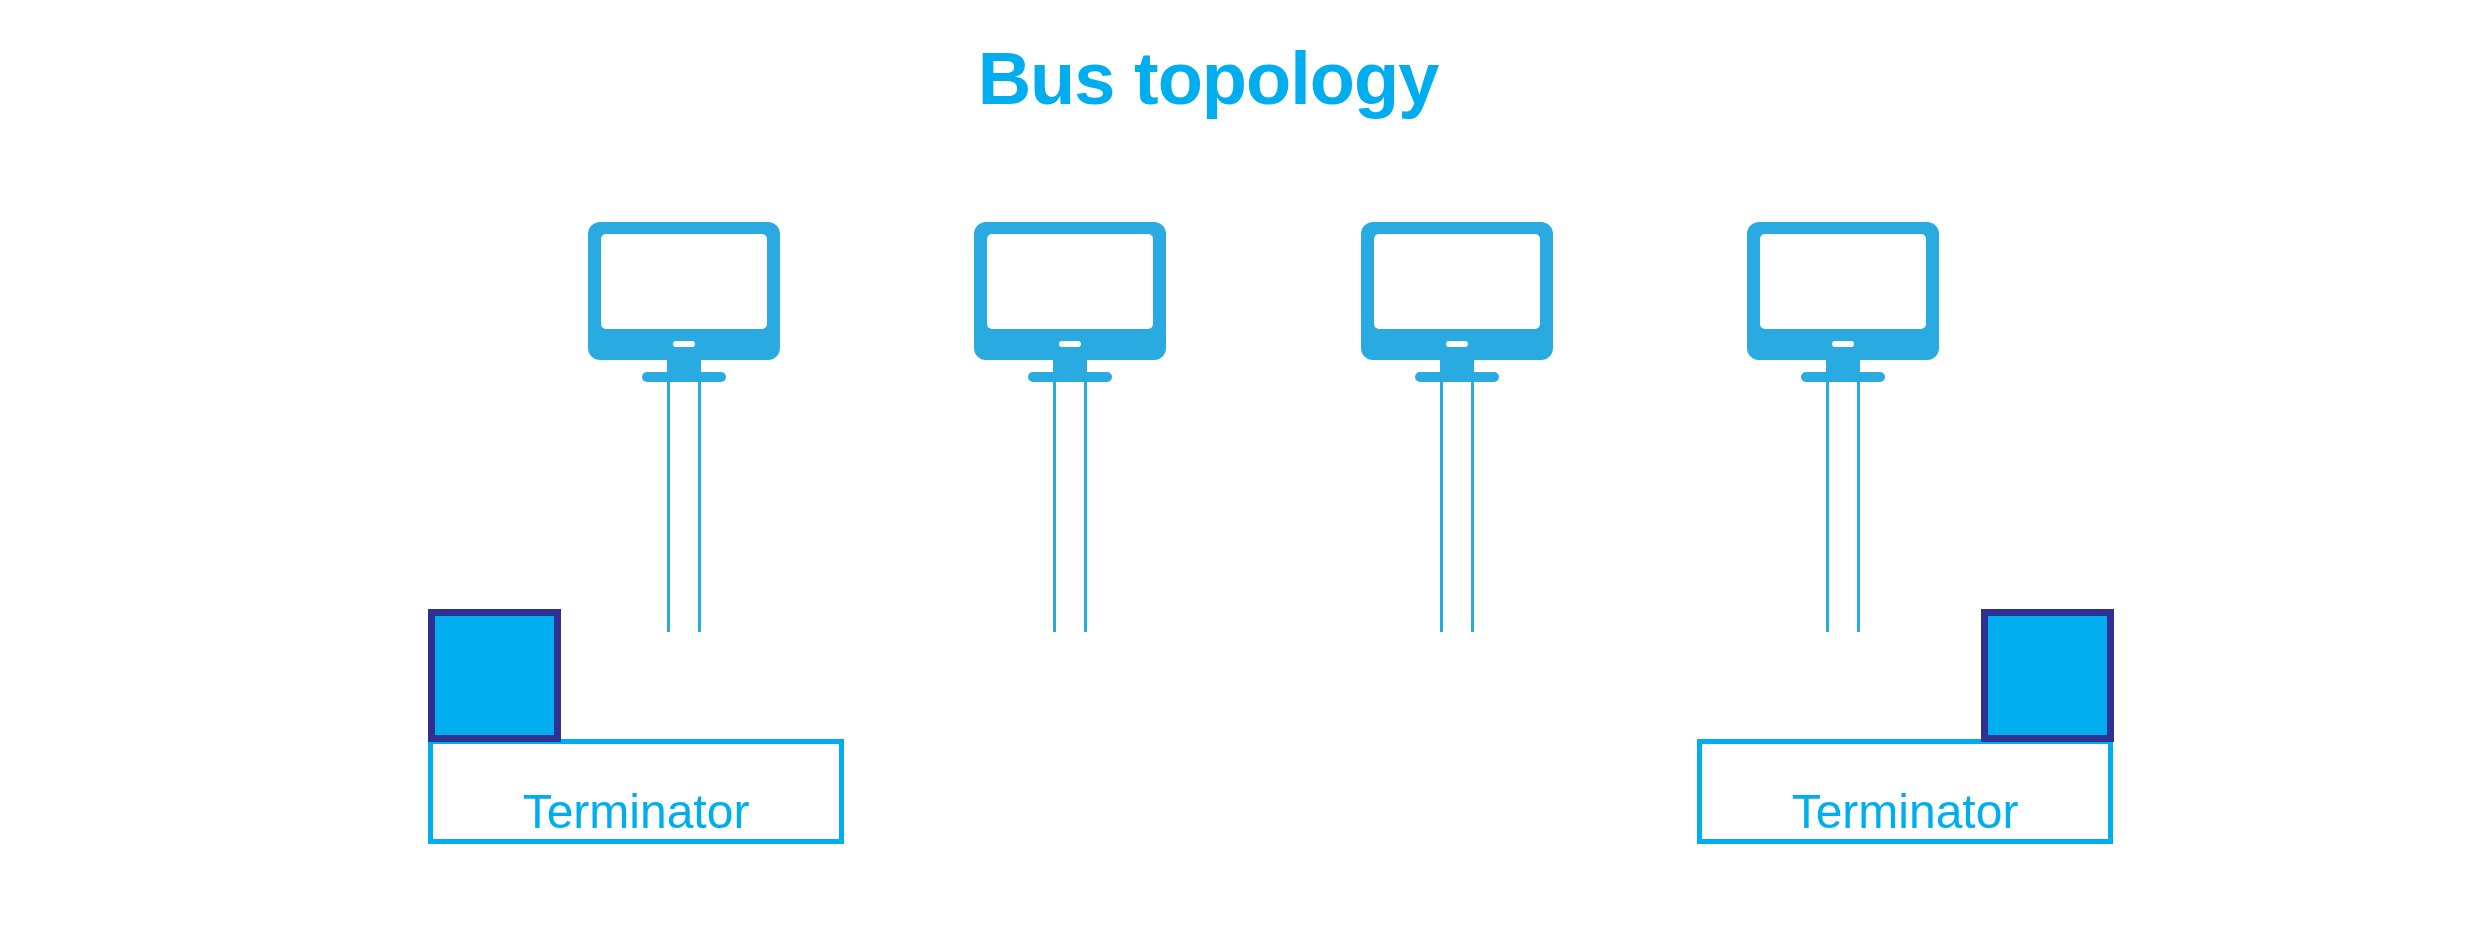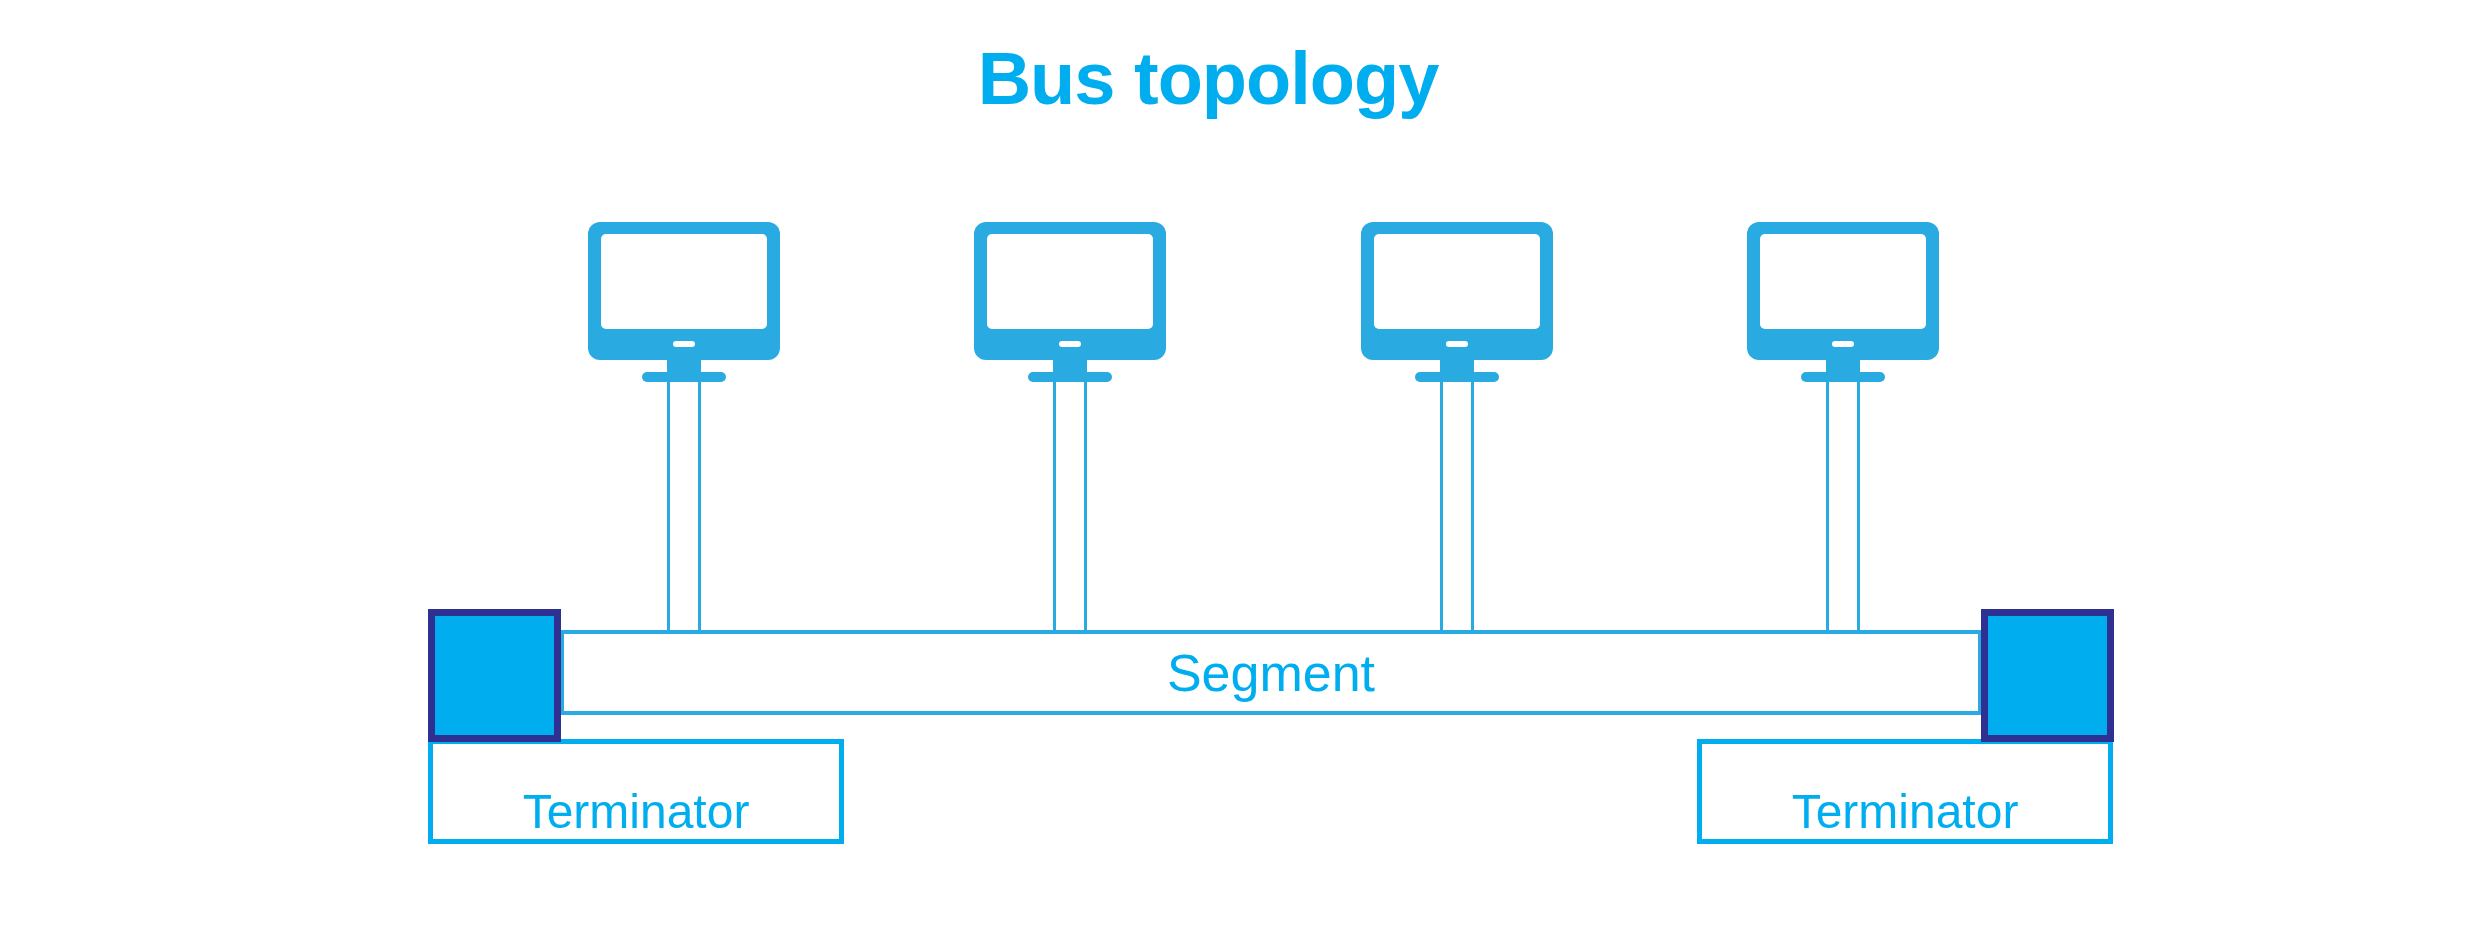--- a/index.html
+++ b/index.html
@@ -164,23 +164,20 @@
     <div class="cable-left"></div>
     <div class="cable-right"></div>
     <div class="monitor-neck"></div>
     <div class="monitor-base"></div>
     <div class="monitor-body">
       <div class="monitor-screen"></div>
       <div class="monitor-dash"></div>
     </div>
   </div>
 
-  <div class="segment">
-    <span class="segment-label">Segment</span>
-  </div>
 
   <div class="tbox tbox-left">
     <span class="tbox-label">Terminator</span>
   </div>
   <div class="tbox tbox-right">
     <span class="tbox-label">Terminator</span>
   </div>
 
   <div class="tsquare tsquare-left"></div>
   <div class="tsquare tsquare-right"></div>

